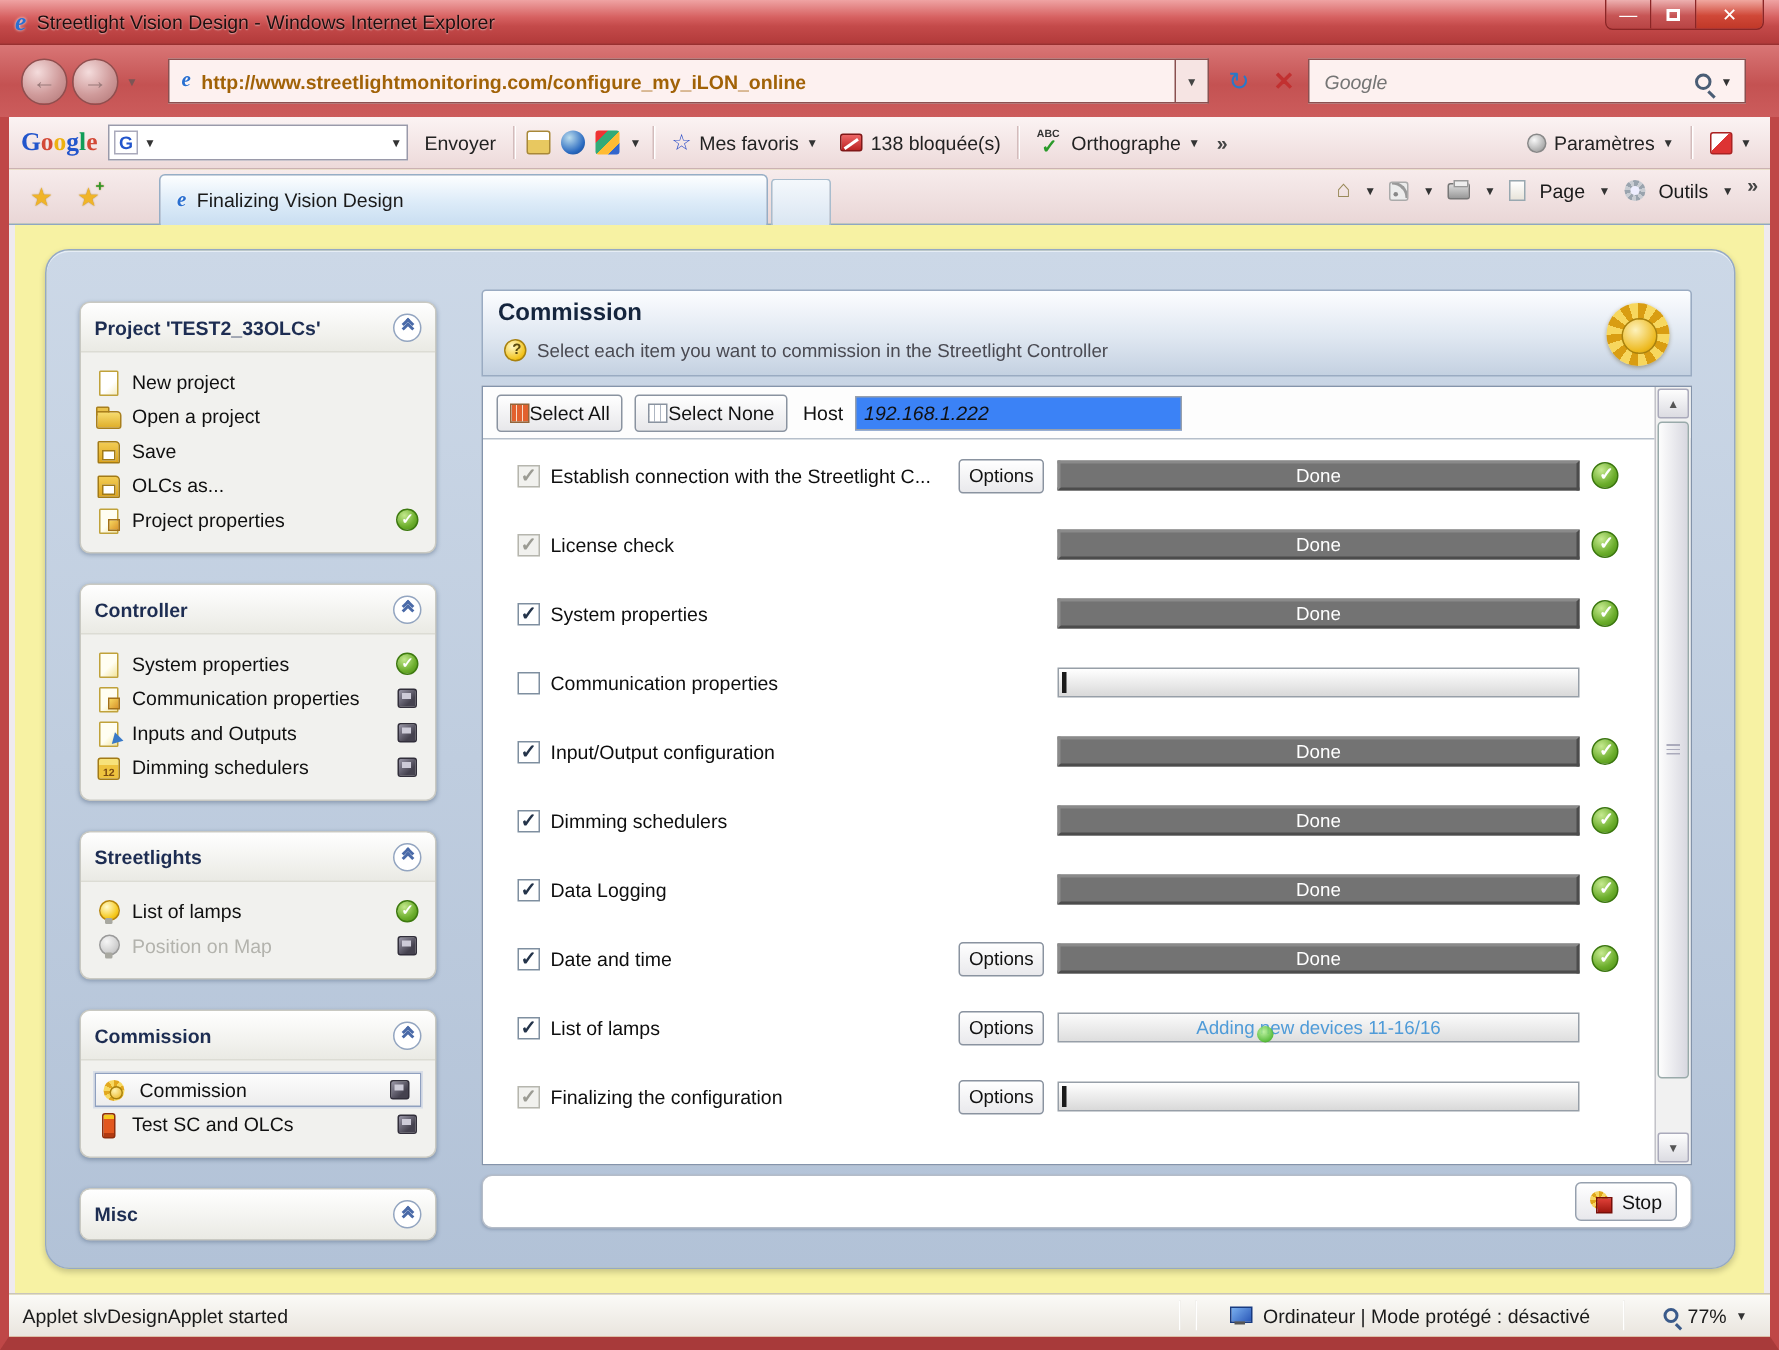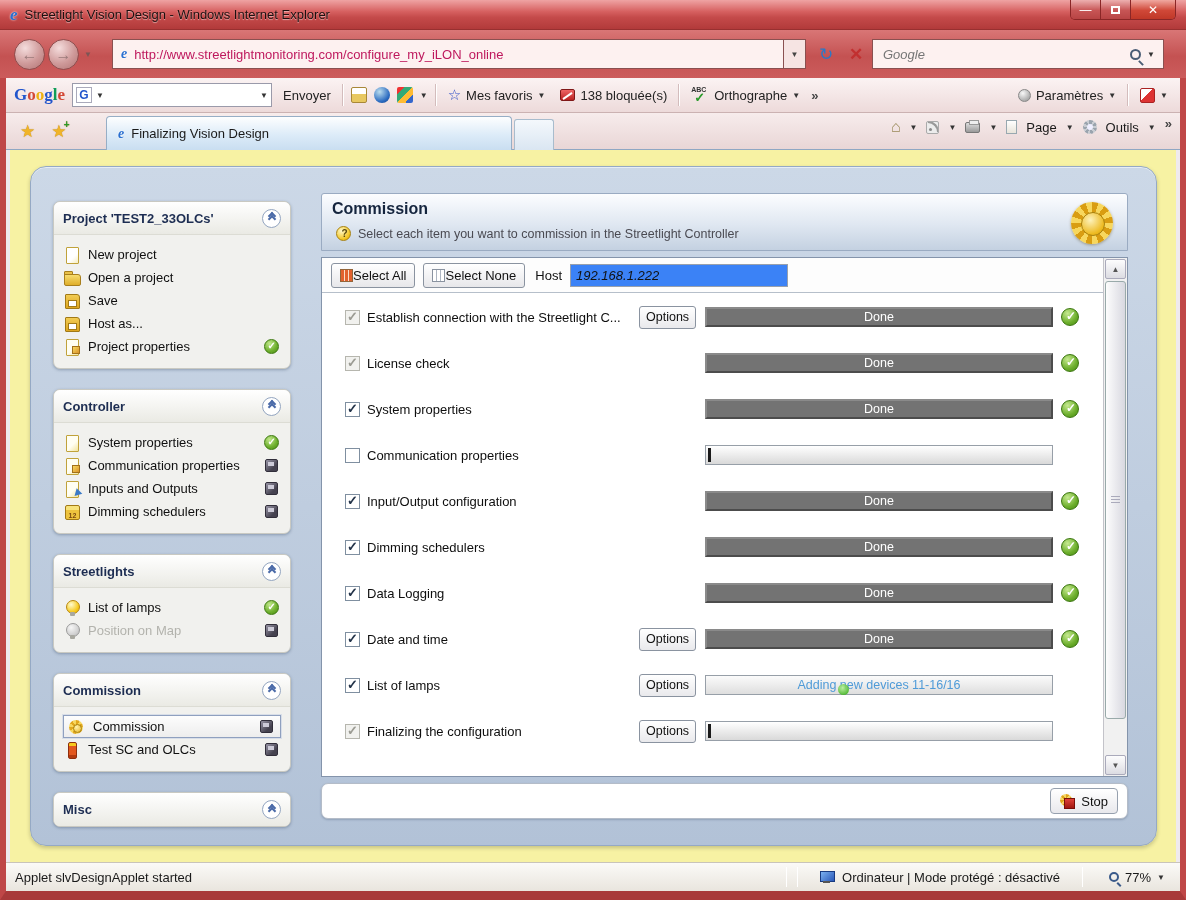--- a/index.html
+++ b/index.html
@@ -29,21 +29,21 @@
     background:linear-gradient(#d97676,#c45252 55%,#cc5c5c); }
   .nav-circle { position:absolute; top:9px; width:31px; height:31px; border-radius:50%;
     background:radial-gradient(circle at 35% 28%,#f4dcdc,#cf9a9a 55%,#b07474);
     border:1px solid #8f4e4e; display:flex; align-items:center; justify-content:center;
     color:#9b7b7b; font-size:16px; font-weight:bold; }
   .nav-drop { position:absolute; left:84px; top:20px; font-size:8px; color:#7d5555; }
   .addr {
     position:absolute; left:112px; top:9px; width:672px; height:30px; background:#fdf1f0;
     border:1px solid #8a5050; display:flex; align-items:center; gap:7px; padding:0 8px; font-size:13px;
   }
-  .addr .url { color:#be185d; white-space:nowrap; overflow:hidden; }
+  .addr .url { color:#a16207; white-space:nowrap; overflow:hidden;font-weight:bold; }
   .addr-dd { position:absolute; left:784px; top:9px; width:22px; height:30px; background:#f6e4e3;
     border:1px solid #8a5050; border-left:0; display:flex; align-items:center; justify-content:center;
     font-size:8px; color:#444; }
   .nav-sq { position:absolute; top:10px; width:28px; height:28px; display:flex; align-items:center;
     justify-content:center; font-size:17px; border-radius:3px; }
   .search {
     position:absolute; left:872px; top:9px; width:292px; height:30px; background:#fdf1f0;
     border:1px solid #8a5050; display:flex; align-items:center; padding:0 8px; gap:6px;
   }
   .search input { flex:1; border:0; outline:0; background:transparent; font-style:italic;
@@ -400,21 +400,21 @@
               <span class="lbl">Open a project</span>
               <span class="badge-slot"></span>
             </div>
             <div class="sitem">
               <span class="sic sic-floppy"></span>
               <span class="lbl">Save</span>
               <span class="badge-slot"></span>
             </div>
             <div class="sitem">
               <span class="sic sic-floppy"></span>
-              <span class="lbl">Host as...</span>
+              <span class="lbl">OLCs as...</span>
               <span class="badge-slot"></span>
             </div>
             <div class="sitem">
               <span class="sic sic-doc sic-doc-pen"></span>
               <span class="lbl">Project properties</span>
               <span class="badge-slot">
                   <span class="bdg-done"></span>
                 </span>
             </div>
           </div>

